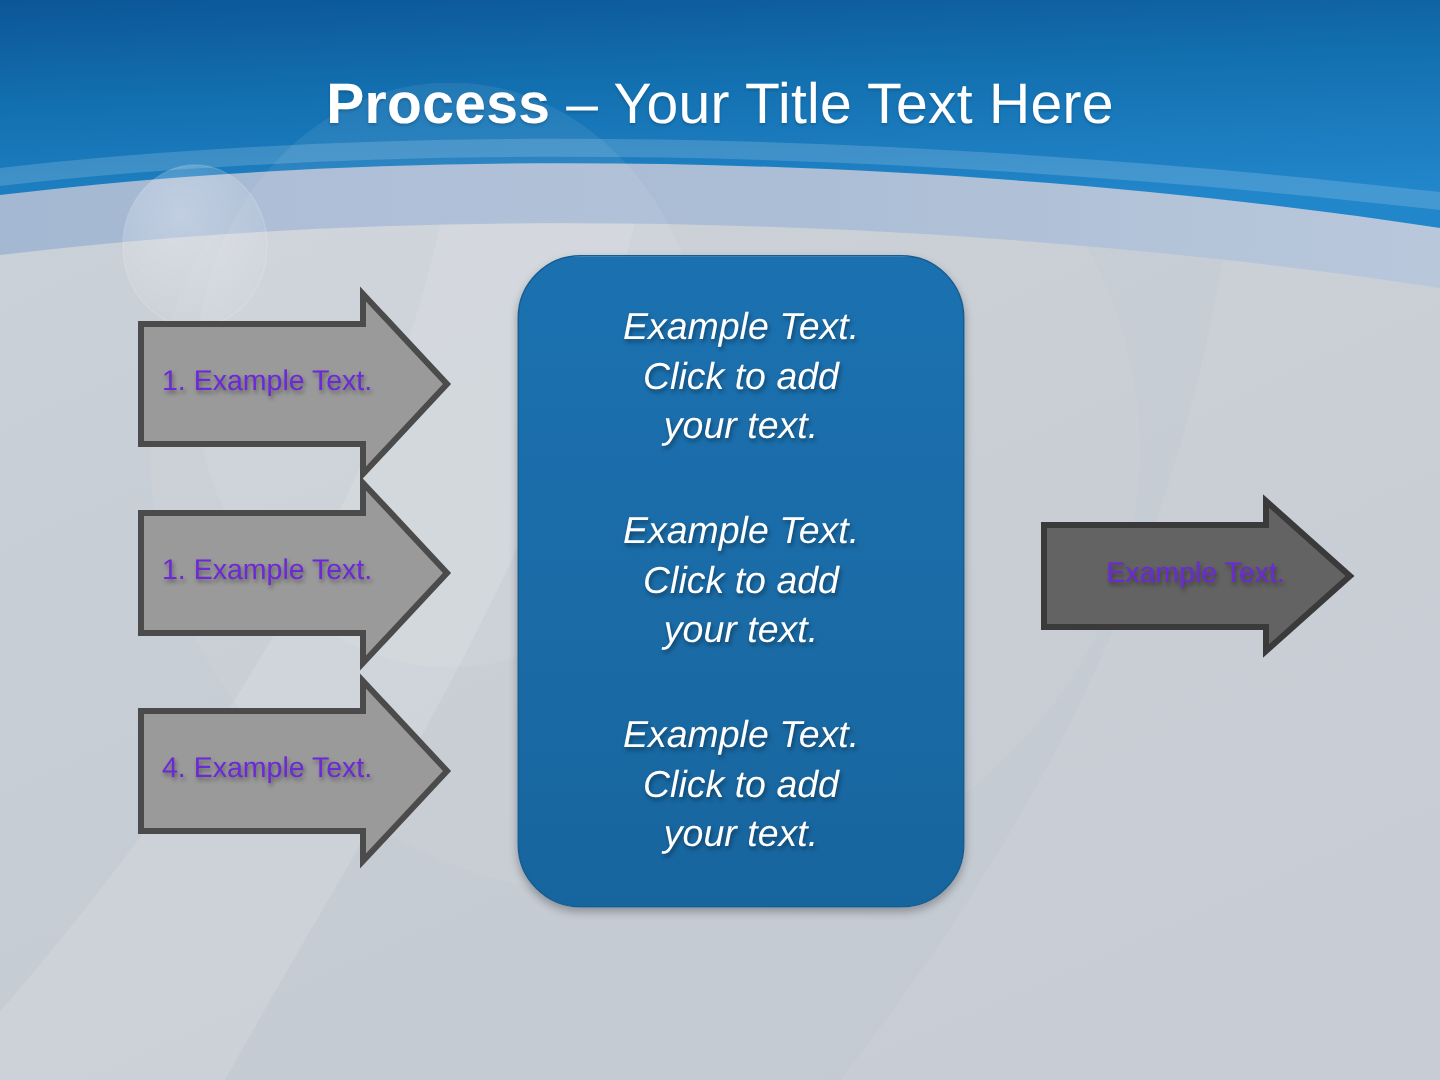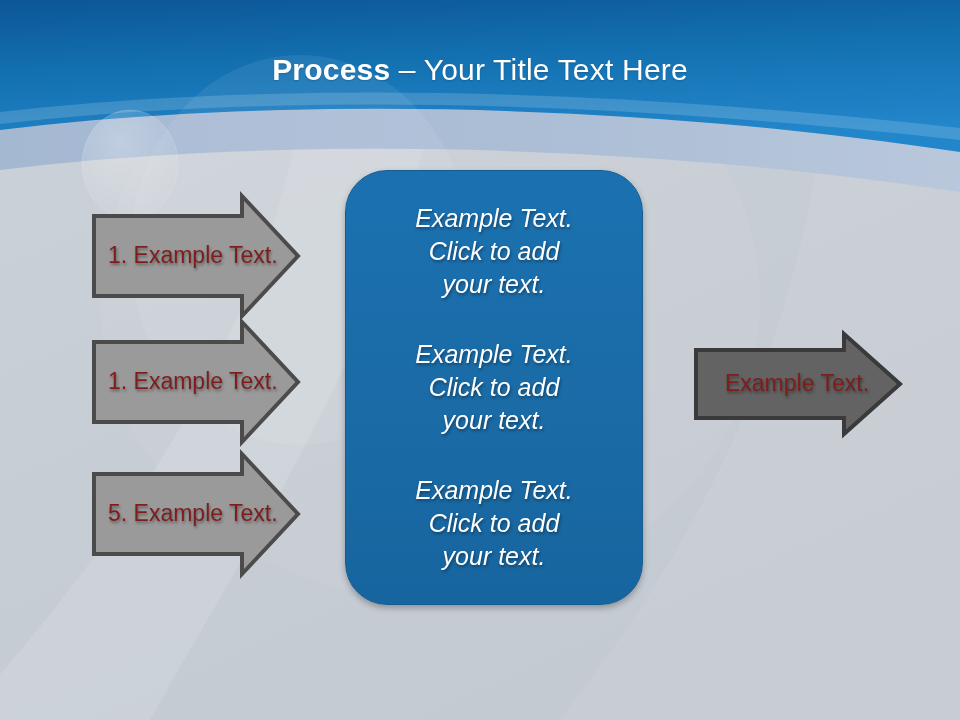--- a/index.html
+++ b/index.html
@@ -25,21 +25,21 @@
   .bg-svg { display: block; width: 960px; height: 720px; }
 
   
   #title {
     position: absolute;
     left: 0;
     top: 48px;
     width: 960px;
     text-align: center;
     color: #ffffff;
-    font-size: 30px;
+    font-size: 38px;
     line-height: 44px;
     letter-spacing: 0.2px;
     white-space: pre;
     text-shadow: 0 1px 2px rgba(0,0,0,0.18);
   }
   #title .bold { font-weight: bold; }
   #title .light { font-weight: normal; }
 
   
   #center-panel {
@@ -71,22 +71,22 @@
   }
   .panel-block + .panel-block { margin-top: 37px; }
 
   
   .arrow {
     position: absolute;
   }
   .arrow svg { display: block; overflow: visible; }
   .arrow-label {
     position: absolute;
-    color: #7f1d1d;
-    font-size: 23px;
+    color: #6d28d9;
+    font-size: 19px;
     line-height: 22px;
     white-space: pre;
     text-shadow: 1px 2px 3px rgba(0,0,0,0.40);
     pointer-events: none;
   }
 
   #arrow-1 { left: 90px;  top: 192px; }
   #arrow-2 { left: 90px;  top: 318px; }
   #arrow-3 { left: 90px;  top: 450px; }
   #arrow-out { left: 692px; top: 330px; }
@@ -172,21 +172,21 @@
     <svg width="212" height="128" viewBox="0 0 212 128" xmlns="http://www.w3.org/2000/svg">
       <path d="M4,24 L152,24 L152,4 L208,64 L152,124 L152,104 L4,104 Z" fill="#9a9a9a" stroke="#4b4b4b" stroke-width="4" stroke-linejoin="miter"></path>
     </svg>
     <div class="arrow-label arrow-2-label">1. Example Text.</div>
   </div>
 
   <div class="arrow" id="arrow-3">
     <svg width="212" height="128" viewBox="0 0 212 128" xmlns="http://www.w3.org/2000/svg">
       <path d="M4,24 L152,24 L152,4 L208,64 L152,124 L152,104 L4,104 Z" fill="#9a9a9a" stroke="#4b4b4b" stroke-width="4" stroke-linejoin="miter"></path>
     </svg>
-    <div class="arrow-label arrow-3-label">5. Example Text.</div>
+    <div class="arrow-label arrow-3-label">4. Example Text.</div>
   </div>
 
   <div id="center-panel">
     <div class="panel-block">Example Text.
 Click  to add
 your text.</div>
     <div class="panel-block">Example Text.
 Click  to add
 your text.</div>
     <div class="panel-block">Example Text.

